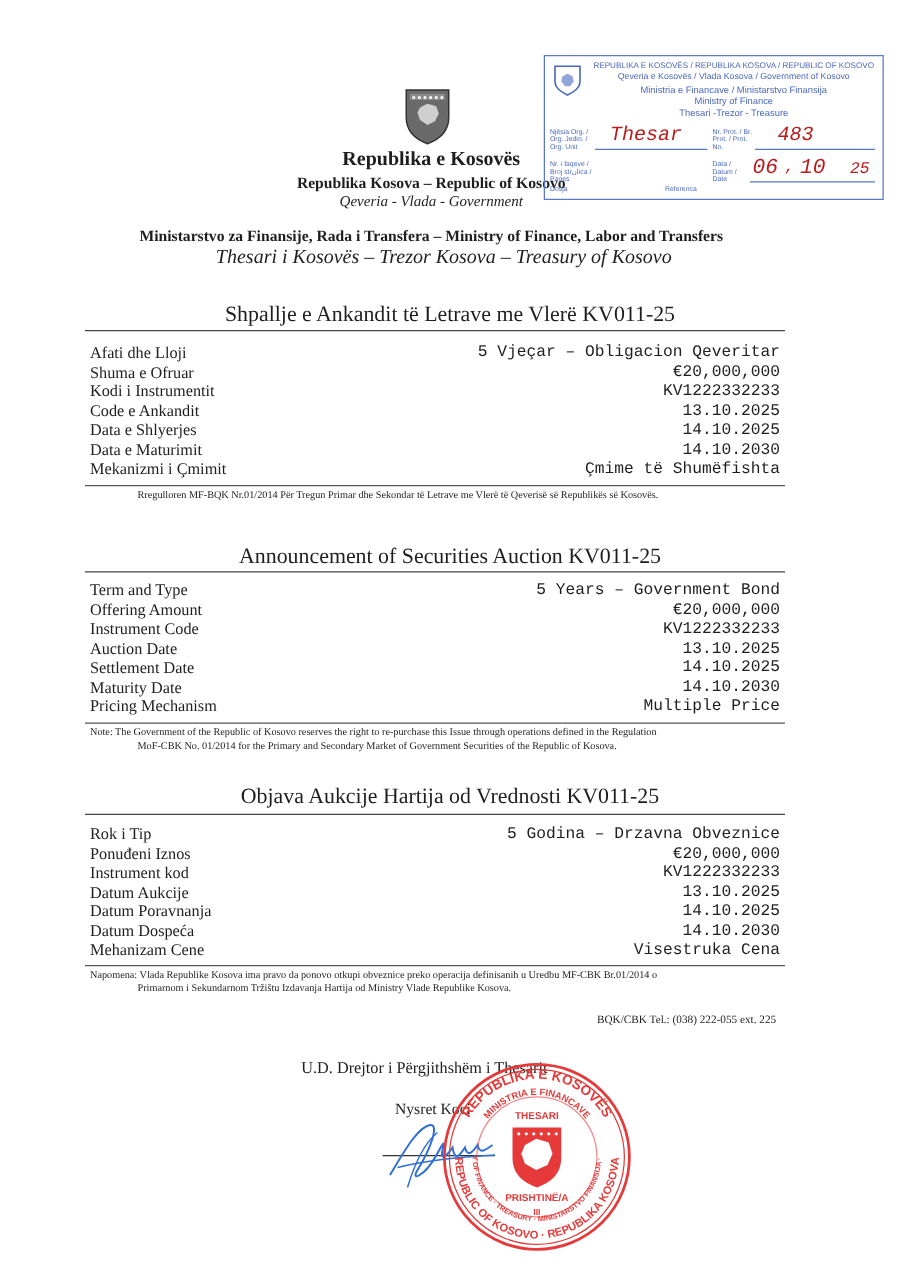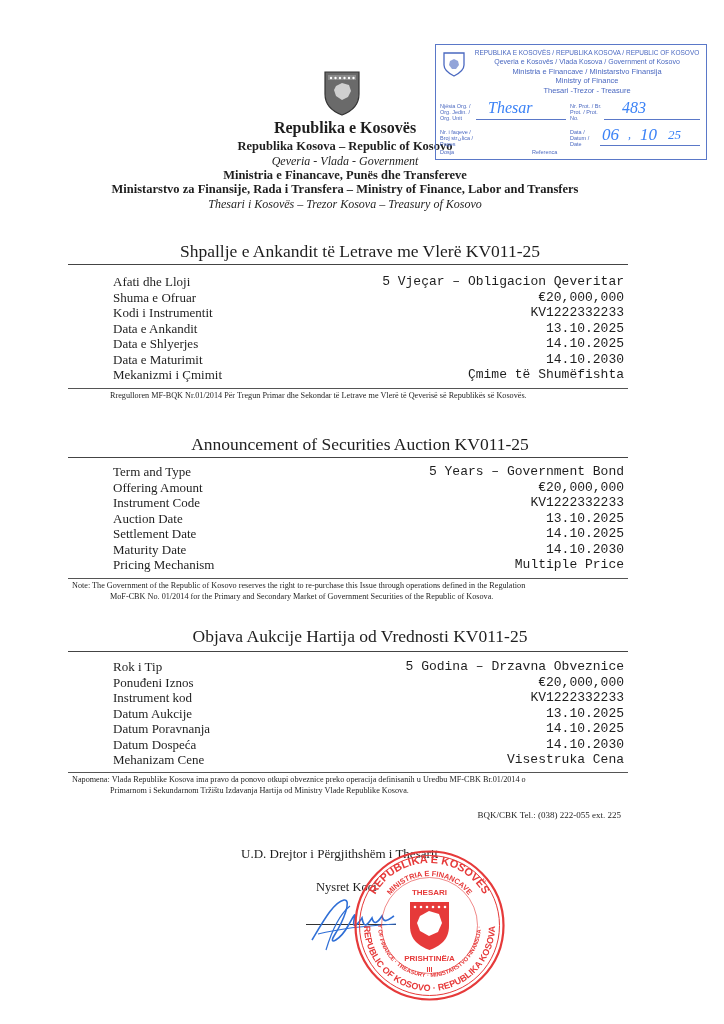--- a/index.html
+++ b/index.html
@@ -8,43 +8,43 @@
   .page { position: absolute; left: 0; top: 0; width: 724px; height: 1024px; }
 
   
   .emblem { position: absolute; left: 322px; top: 68px; width: 40px; height: 48px; }
   .hdr { position: absolute; left: 0; width: 724px; text-align: center; white-space: nowrap; }
   .hdr1 { top: 119px; font-size: 16px; font-weight: bold; left: 0; width: 690px; }
   .hdr2 { top: 139px; font-size: 12.5px; font-weight: bold; left: 0; width: 690px; }
   .hdr3 { top: 154px; font-size: 12px; font-style: italic; left: 0; width: 690px; }
   .hdr4 { top: 168px; font-size: 12.5px; font-weight: bold; left: 0; width: 690px; }
   .hdr5 { top: 182px; font-size: 12.5px; font-weight: bold; left: 0; width: 690px; }
-  .hdr6 { top: 197px; font-size: 12px; font-style: italic; left: 0; width: 690px; }
+  .hdr6 { top: 197px; font-size: 16px; font-style: italic; left: 0; width: 690px; padding-left: 10px; }
 
   
   .stamp { position: absolute; left: 435px; top: 44px; width: 270px; height: 114px;
            border: 1.5px solid #5a78c8; color: #4a68c0; font-family: "Liberation Sans", sans-serif; }
   .stamp .st-logo { position: absolute; left: 6px; top: 6px; width: 24px; height: 26px; }
   .stamp .st-line { position: absolute; left: 36px; right: 4px; font-size: 6.5px; text-align: center; white-space: nowrap; }
   .stamp .st-l1 { top: 4px; }
   .stamp .st-l2 { top: 13px; font-size: 7px; }
   .stamp .st-l3 { top: 22px; font-size: 7.5px; }
   .stamp .st-l4 { top: 31px; font-size: 7.5px; }
   .stamp .st-l5 { top: 41px; font-size: 7.5px; }
   .stamp .st-lbl { position: absolute; font-size: 5.5px; line-height: 6px; }
-  .stamp .st-hw { position: absolute; font-family: Liberation Serif, serif; color: #3b82f6; font-style: italic; }
+  .stamp .st-hw { position: absolute; font-family: Liberation Mono, monospace; color: #b91c1c; font-style: italic; }
   .stamp .st-uline { position: absolute; border-bottom: 1px solid #5a78c8; }
 
   
   .sec-title { position: absolute; left: 60px; width: 600px; text-align: center; font-size: 17.5px; white-space: nowrap; }
   .rule { position: absolute; left: 68px; width: 560px; height: 0; border-top: 1.6px solid #444; }
   .rule.thin { border-top: 1.2px solid #555; }
   .rows { position: absolute; left: 72px; width: 552px; }
   .row { height: 15.5px; position: relative; font-size: 13px; line-height: 15.5px; }
-  .row .lbl { position: absolute; left: 0; white-space: nowrap; margin-left: 41px; }
+  .row .lbl { position: absolute; left: 0; white-space: nowrap; }
   .row .val { position: absolute; right: 0; white-space: nowrap; font-family: Liberation Mono, monospace; }
   .note { position: absolute; left: 72px; width: 560px; font-size: 8.2px; line-height: 11px; }
   .note .indent { padding-left: 38px; display: block; }
 
   .contact { position: absolute; right: 103px; top: 810px; font-size: 9px; white-space: nowrap; }
   .sig-title { position: absolute; left: 241px; top: 846px; font-size: 13px; white-space: nowrap; }
   .sig-name { position: absolute; left: 316px; top: 880px; font-size: 12.5px; white-space: nowrap; }
   .sig-line { position: absolute; left: 306px; top: 924px; width: 90px; border-top: 1px solid #333; }
   .signature { position: absolute; left: 304px; top: 890px; width: 100px; height: 70px; }
   .seal { position: absolute; left: 352px; top: 848px; width: 155px; height: 155px; }
@@ -64,21 +64,20 @@
       <circle cx="22.5" cy="10" r="1.2"></circle>
         <circle cx="27" cy="10" r="1.2"></circle>
         <circle cx="31.5" cy="10" r="1.2"></circle>
     </g>
     <path d="M14 18 L20 15 L27 17 L29 23 L26 29 L20 32 L14 28 L12 22 Z" fill="#cfcfcf"></path>
   </svg>
 
   <div class="hdr hdr1">Republika e Kosovës</div>
   <div class="hdr hdr3">Qeveria - Vlada - Government</div>
   <div class="hdr hdr2">Republika Kosova – Republic of Kosovo</div>
-  <div class="hdr hdr4">Ministria e Financave, Punës dhe Transfereve</div>
   <div class="hdr hdr5">Ministarstvo za Finansije, Rada i Transfera – Ministry of  Finance, Labor and Transfers</div>
   <div class="hdr hdr6">Thesari i Kosovës – Trezor Kosova – Treasury of Kosovo</div>
 
   <div class="stamp">
     <svg class="st-logo" viewBox="0 0 24 26">
       <path d="M2 2 H22 V14 C22 20 16 23 12 25 C8 23 2 20 2 14 Z" fill="none" stroke="#4a68c0" stroke-width="1.3"></path>
       <path d="M8 10 L12 8 L16 10 L17 14 L14 18 L10 18 L7 14 Z" fill="#4a68c0" opacity="0.6"></path>
     </svg>
     <div class="st-line st-l1">REPUBLIKA E KOSOVËS / REPUBLIKA KOSOVA / REPUBLIC OF KOSOVO</div>
     <div class="st-line st-l2">Qeveria e Kosovës / Vlada Kosova / Government of Kosovo</div>
@@ -91,21 +90,21 @@
     <div class="st-lbl" style="left:134px; top:58px; width:36px;">Nr. Prot. / Br. Prot. / Prot. No.</div>
     <div class="st-hw" style="left:186px; top:54px; font-size:16px;">483</div>
     <div class="st-uline" style="left:40px; top:74px; width:90px;"></div>
     <div class="st-uline" style="left:168px; top:74px; width:96px;"></div>
 
     <div class="st-lbl" style="left:4px; top:84px; width:40px;">Nr. i faqeve / Broj strانica / Pages</div>
     <div class="st-lbl" style="left:134px; top:84px; width:30px;">Data / Datum / Date</div>
     <div class="st-hw" style="left:166px; top:80px; font-size:17px;">06</div>
     <div class="st-hw" style="left:192px; top:82px; font-size:12px;">,</div>
     <div class="st-hw" style="left:204px; top:80px; font-size:17px;">10</div>
-    <div class="st-hw" style="left:232px; top:82px; font-size:13px;">25</div>
+    <div class="st-hw" style="left:244px; top:82px; font-size:13px;">25</div>
     <div class="st-uline" style="left:164px; top:100px; width:100px;"></div>
 
     <div class="st-lbl" style="left:4px; top:104px;">Dosja</div>
     <div class="st-lbl" style="left:96px; top:104px;">Referenca</div>
   </div>
 
   <div class="sec-title" style="top:241px;">Shpallje e Ankandit të Letrave me Vlerë KV011-25</div>
   <div class="rule" style="top:264px;"></div>
   <div class="rows" style="top:274px;">
     <div class="row">
@@ -114,21 +113,21 @@
       </div>
     <div class="row">
         <span class="lbl">Shuma e Ofruar</span>
         <span class="val">€20,000,000</span>
       </div>
     <div class="row">
         <span class="lbl">Kodi i Instrumentit</span>
         <span class="val">KV1222332233</span>
       </div>
     <div class="row">
-        <span class="lbl">Data e Ankandit</span>
+        <span class="lbl">Code e Ankandit</span>
         <span class="val">13.10.2025</span>
       </div>
     <div class="row">
         <span class="lbl">Data e Shlyerjes</span>
         <span class="val">14.10.2025</span>
       </div>
     <div class="row">
         <span class="lbl">Data e Maturimit</span>
         <span class="val">14.10.2030</span>
       </div>

